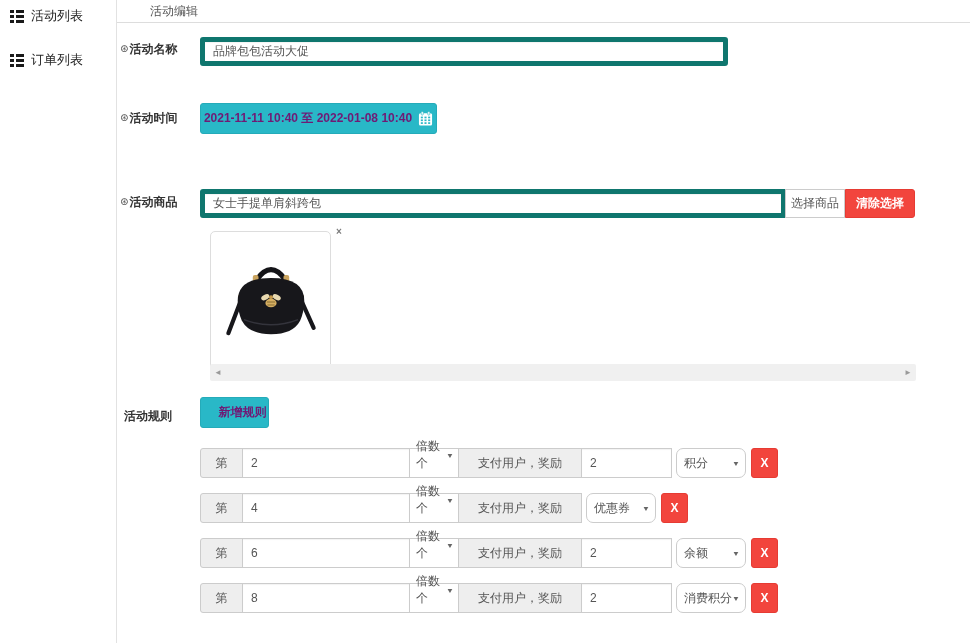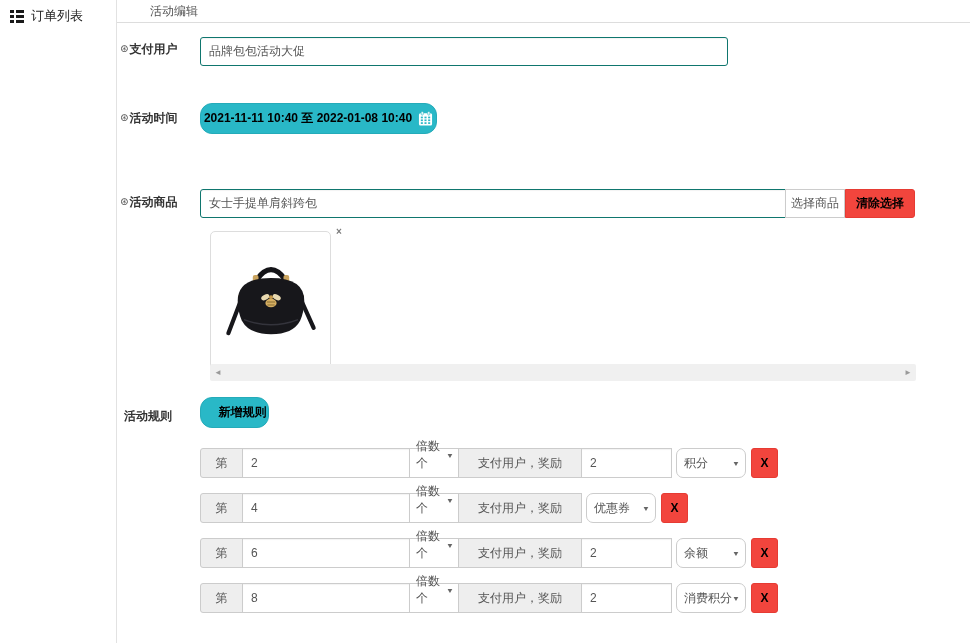--- a/index.html
+++ b/index.html
@@ -12,28 +12,28 @@
   .side-item svg{flex:0 0 auto;}
 
   
   .content{position:relative;flex:1;}
   .tabbar{height:22px;border-bottom:1px solid #ddd;}
   .tab{display:inline-block;margin-left:33px;padding-top:3px;color:#555;font-size:12px;cursor:pointer;}
 
   .flabel{position:absolute;font-weight:700;color:#333;font-size:12px;white-space:nowrap;}
   .req{font-size:10px;color:#555;margin-right:1px;vertical-align:1px;font-weight:400;}
 
-  .ibox{box-sizing:border-box;border:1px solid #0f766e;border-radius:3px;background:#fff;color:#555;
+  .ibox{box-sizing:border-box;border:5px solid #0f766e;border-radius:3px;background:#fff;color:#555;
         font-family:inherit;font-size:12px;padding:0 8px;outline:none;}
   input.ibox{box-shadow:inset 0 1px 1px rgba(0,0,0,.05);}
 
   .btn{box-sizing:border-box;display:inline-flex;align-items:center;justify-content:center;
        border-radius:3px;font-size:12px;cursor:pointer;border:1px solid transparent;white-space:nowrap;}
-  .btn-cyan{background:#29b8c7;border-color:#25abb9;color:#000000;font-weight:700;border-radius:12px;}
-  .btn-red{background:#f2453d;border-color:#e63b33;color:#000000;text-align:center;}
+  .btn-cyan{background:#29b8c7;border-color:#25abb9;color:#701a75;font-weight:700;}
+  .btn-red{background:#f2453d;border-color:#e63b33;color:#ffffff;text-align:center;}
   .btn-plain{background:#fff;border-color:#ccc;color:#555;}
 
   
   .time-btn{position:absolute;left:83px;top:103px;width:237px;height:31px;gap:6px;}
 
   
   .prod-group{position:absolute;left:83px;top:189px;width:715px;height:39px;display:flex;}
   .prod-group .ibox{flex:1;border-radius:3px 0 0 3px;height:29px;}
   .prod-group .btn{height:29px;border-radius:0;}
   .prod-group .btn-plain{width:60px;margin-left:-1px;text-align:center;}
@@ -74,32 +74,45 @@
       <svg width="14" height="13" viewBox="0 0 14 13">
         <g fill="#1a1a1a">
           <rect x="0" y="0" width="4" height="3"></rect>
             <rect x="6" y="0" width="8" height="3"></rect>
           <rect x="0" y="5" width="4" height="3"></rect>
             <rect x="6" y="5" width="8" height="3"></rect>
           <rect x="0" y="10" width="4" height="3"></rect>
             <rect x="6" y="10" width="8" height="3"></rect>
         </g>
       </svg>
+      <span>活动列表</span>
+    </div>
+    <div class="side-item">
+      <svg width="14" height="13" viewBox="0 0 14 13">
+        <g fill="#1a1a1a">
+          <rect x="0" y="0" width="4" height="3"></rect>
+            <rect x="6" y="0" width="8" height="3"></rect>
+          <rect x="0" y="5" width="4" height="3"></rect>
+            <rect x="6" y="5" width="8" height="3"></rect>
+          <rect x="0" y="10" width="4" height="3"></rect>
+            <rect x="6" y="10" width="8" height="3"></rect>
+        </g>
+      </svg>
       <span>订单列表</span>
     </div>
   </div>
 
   <div class="content">
 
     <div class="tabbar">
       <span class="tab">活动编辑</span>
     </div>
 
     <div class="flabel" style="left:3px;top:41px;">
-      <span class="req">⊛</span><span>支付用户</span>
+      <span class="req">⊛</span><span>活动名称</span>
     </div>
     <input class="ibox" style="position: absolute; left: 83px; top: 37px; width: 528px; height: 29px;" value="品牌包包活动大促">
 
     <div class="flabel" style="left:3px;top:110px;">
       <span class="req">⊛</span><span>活动时间</span>
     </div>
     <div class="btn btn-cyan time-btn">
       <span>2021-11-11 10:40 至 2022-01-08 10:40</span>
       <svg width="15" height="15" viewBox="0 0 16 16">
         <rect x="1" y="2.5" width="14" height="13" rx="1.6" fill="#fff"></rect>

